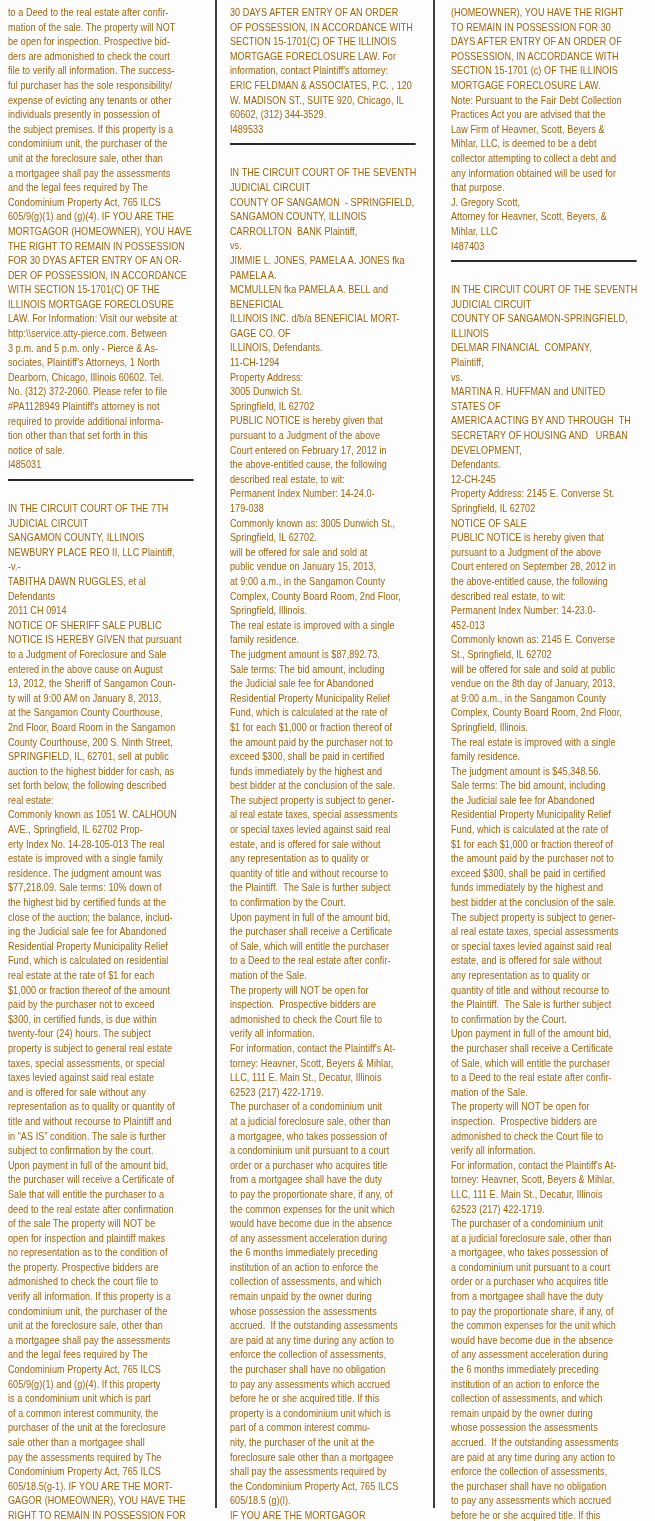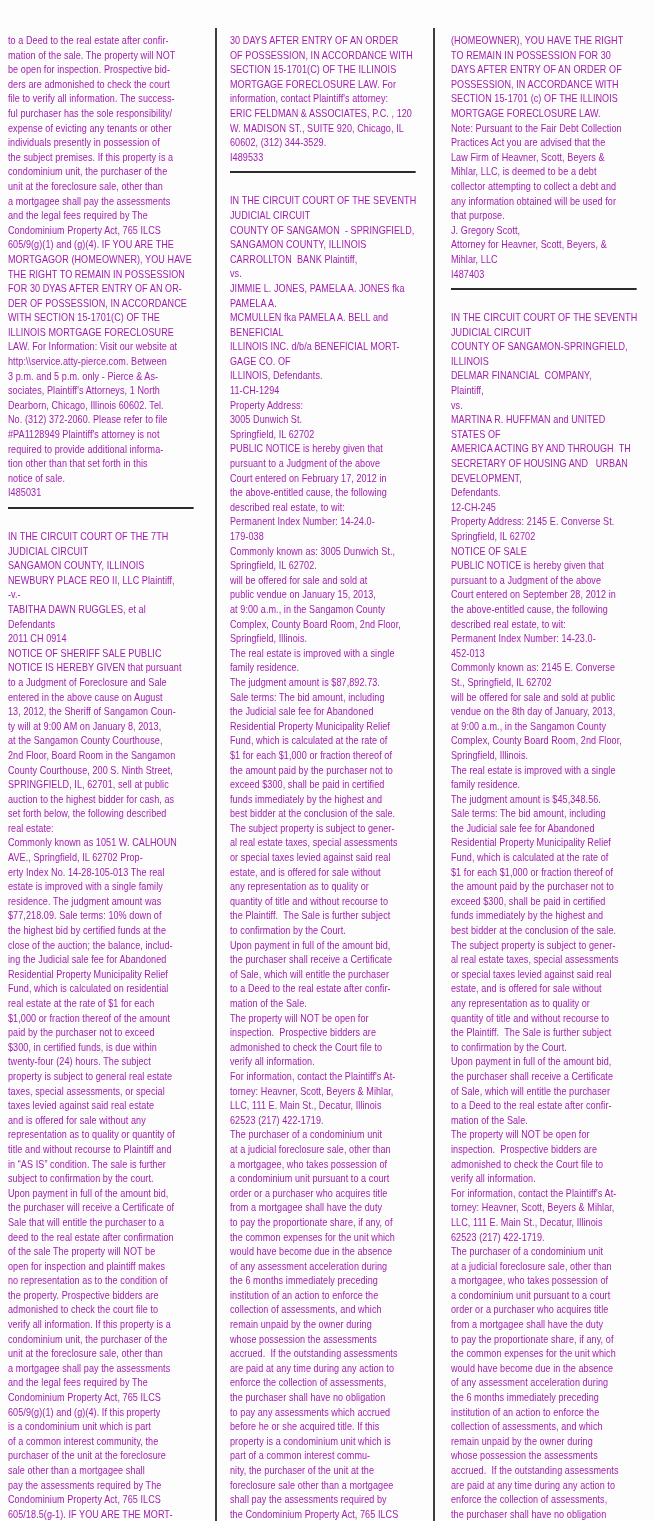--- a/index.html
+++ b/index.html
@@ -3,22 +3,21 @@
 <meta charset="utf-8">
 <style>
   * { margin: 0; padding: 0; box-sizing: border-box; }
   html, body { width: 655px; height: 1521px; }
   body { background: #fdfdfd; overflow: hidden; }
   .page {
     position: relative;
     width: 655px; height: 1071px;
     background: #fdfdfd;
     font-family: "Liberation Sans", "DejaVu Sans", sans-serif;
-    color: #a21caf;
-    margin-top: 28px;
+    color: #a16207;
   }
   .col {
     position: absolute;
     top: 5px;
     width: 280px;
     transform: scaleX(0.78);
     transform-origin: 0 0;
   }
   .col-1 { left: 8px; }
   .col-2 { left: 230px; }

